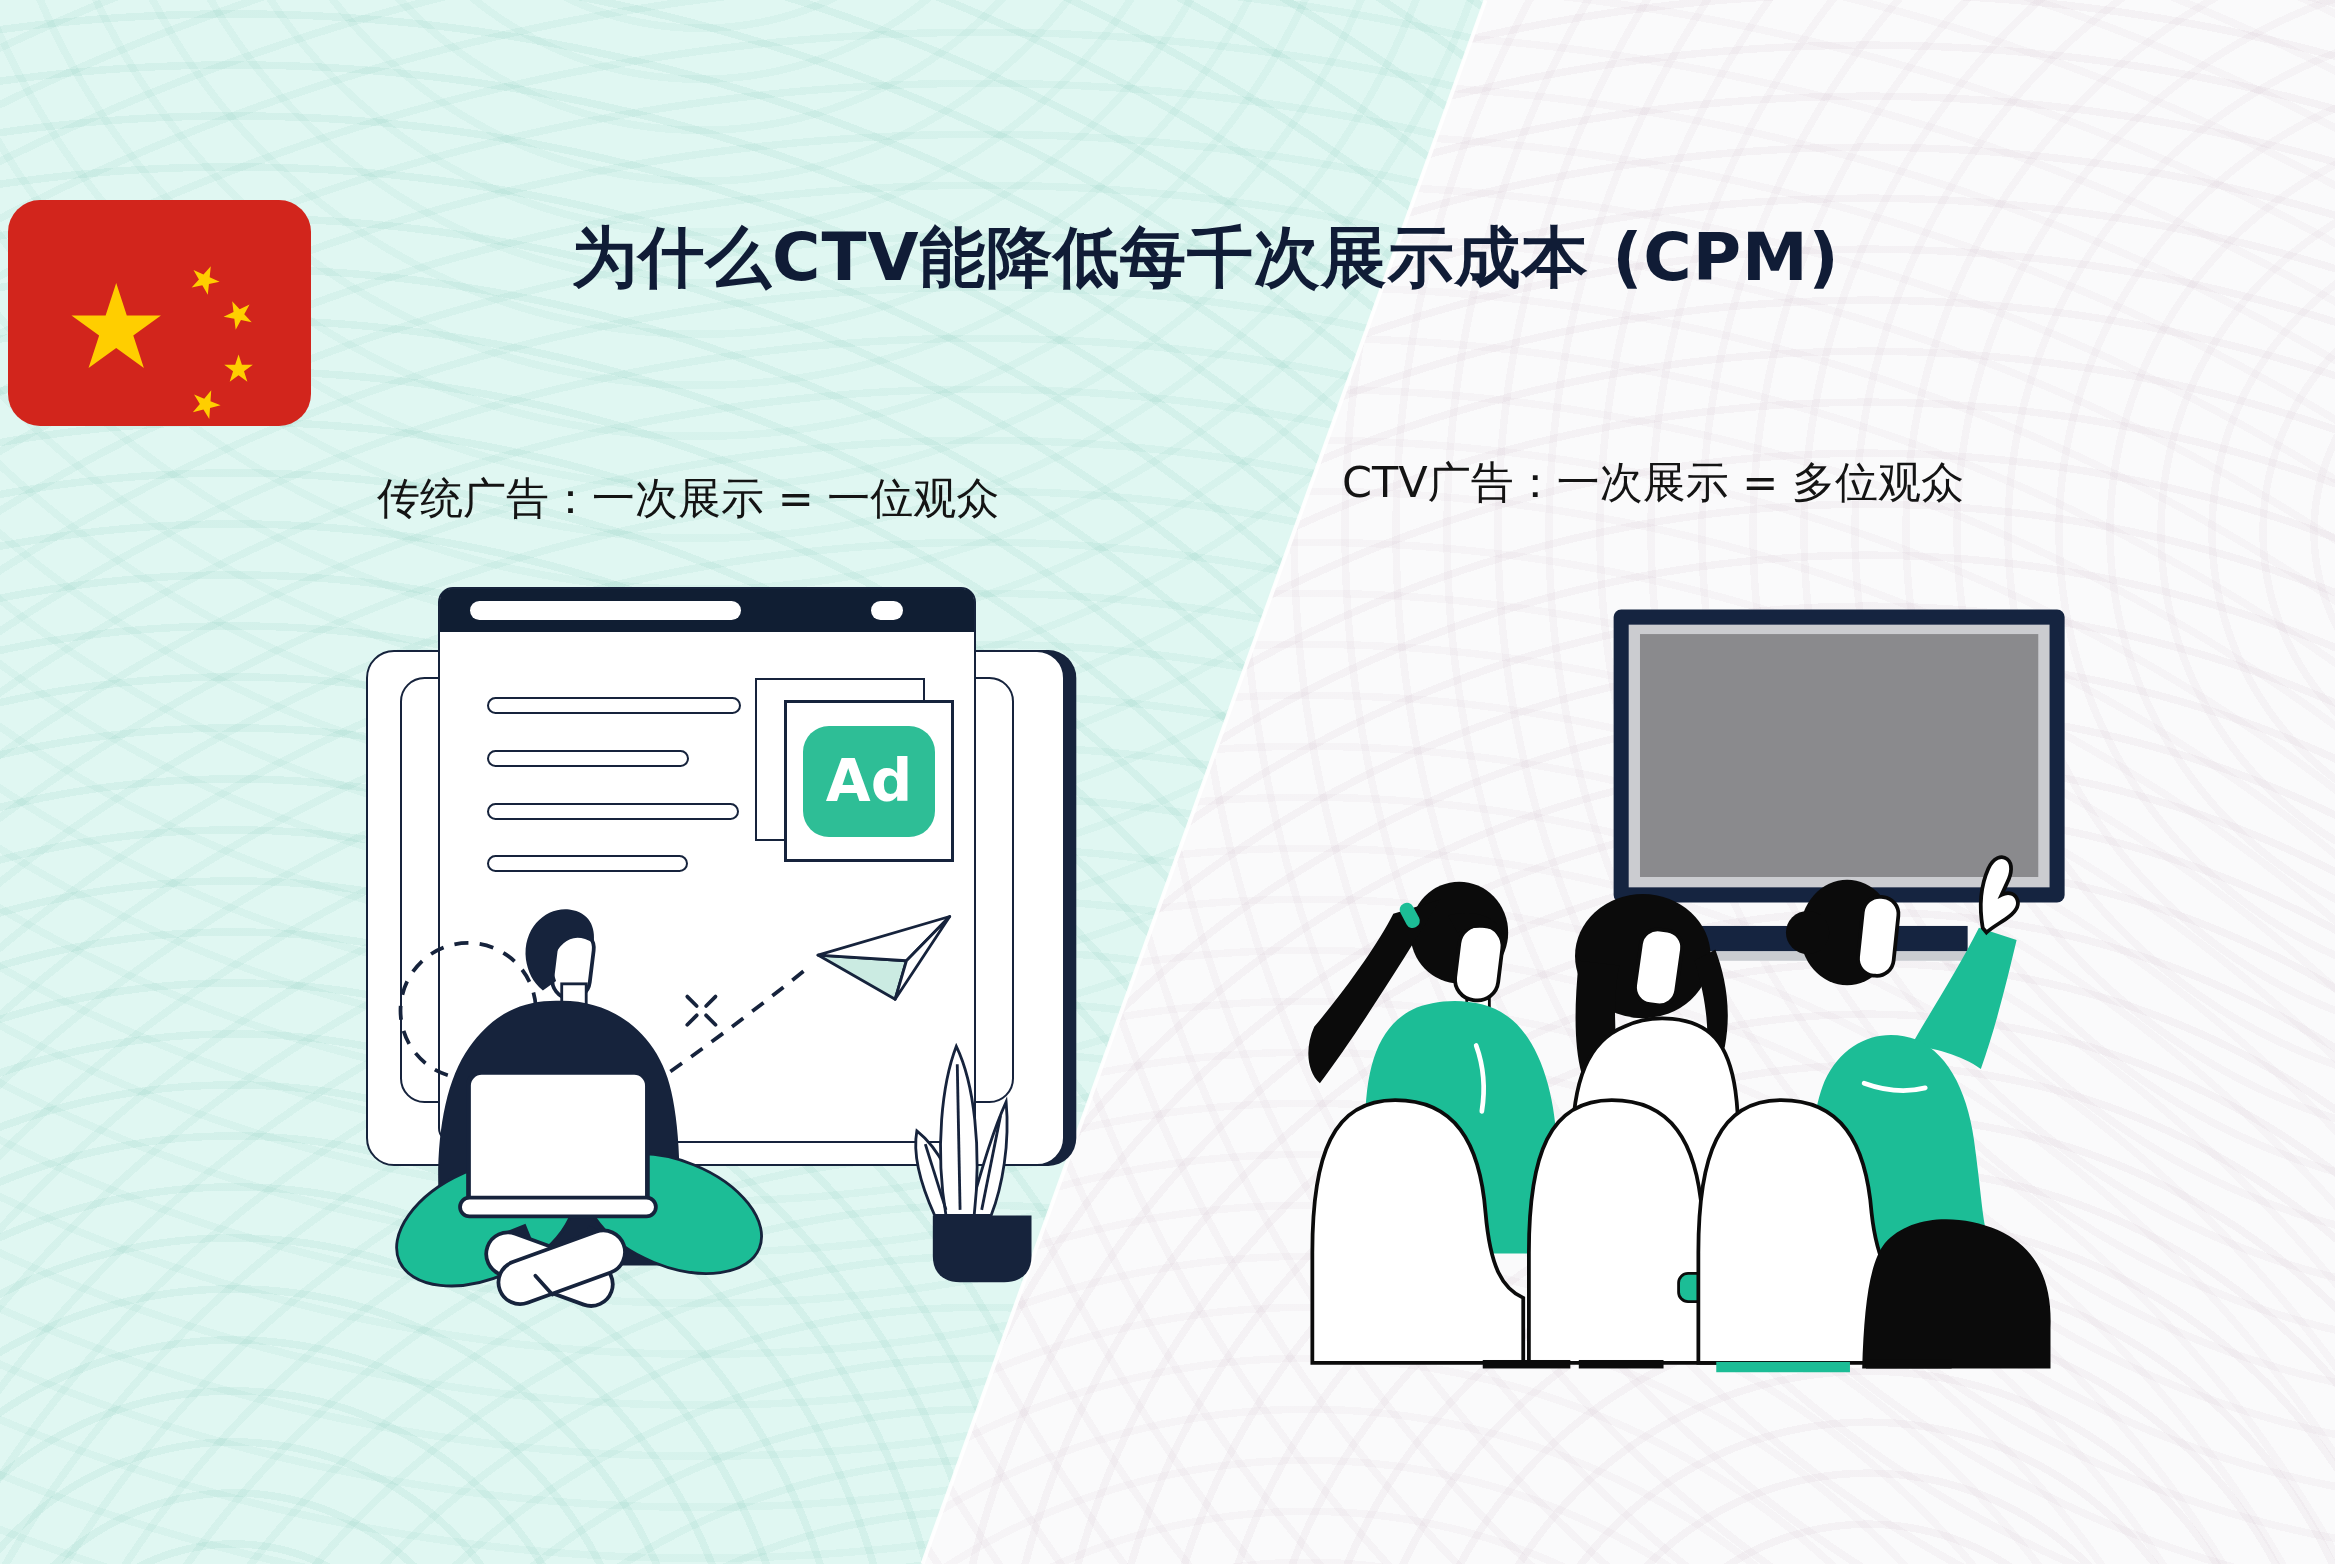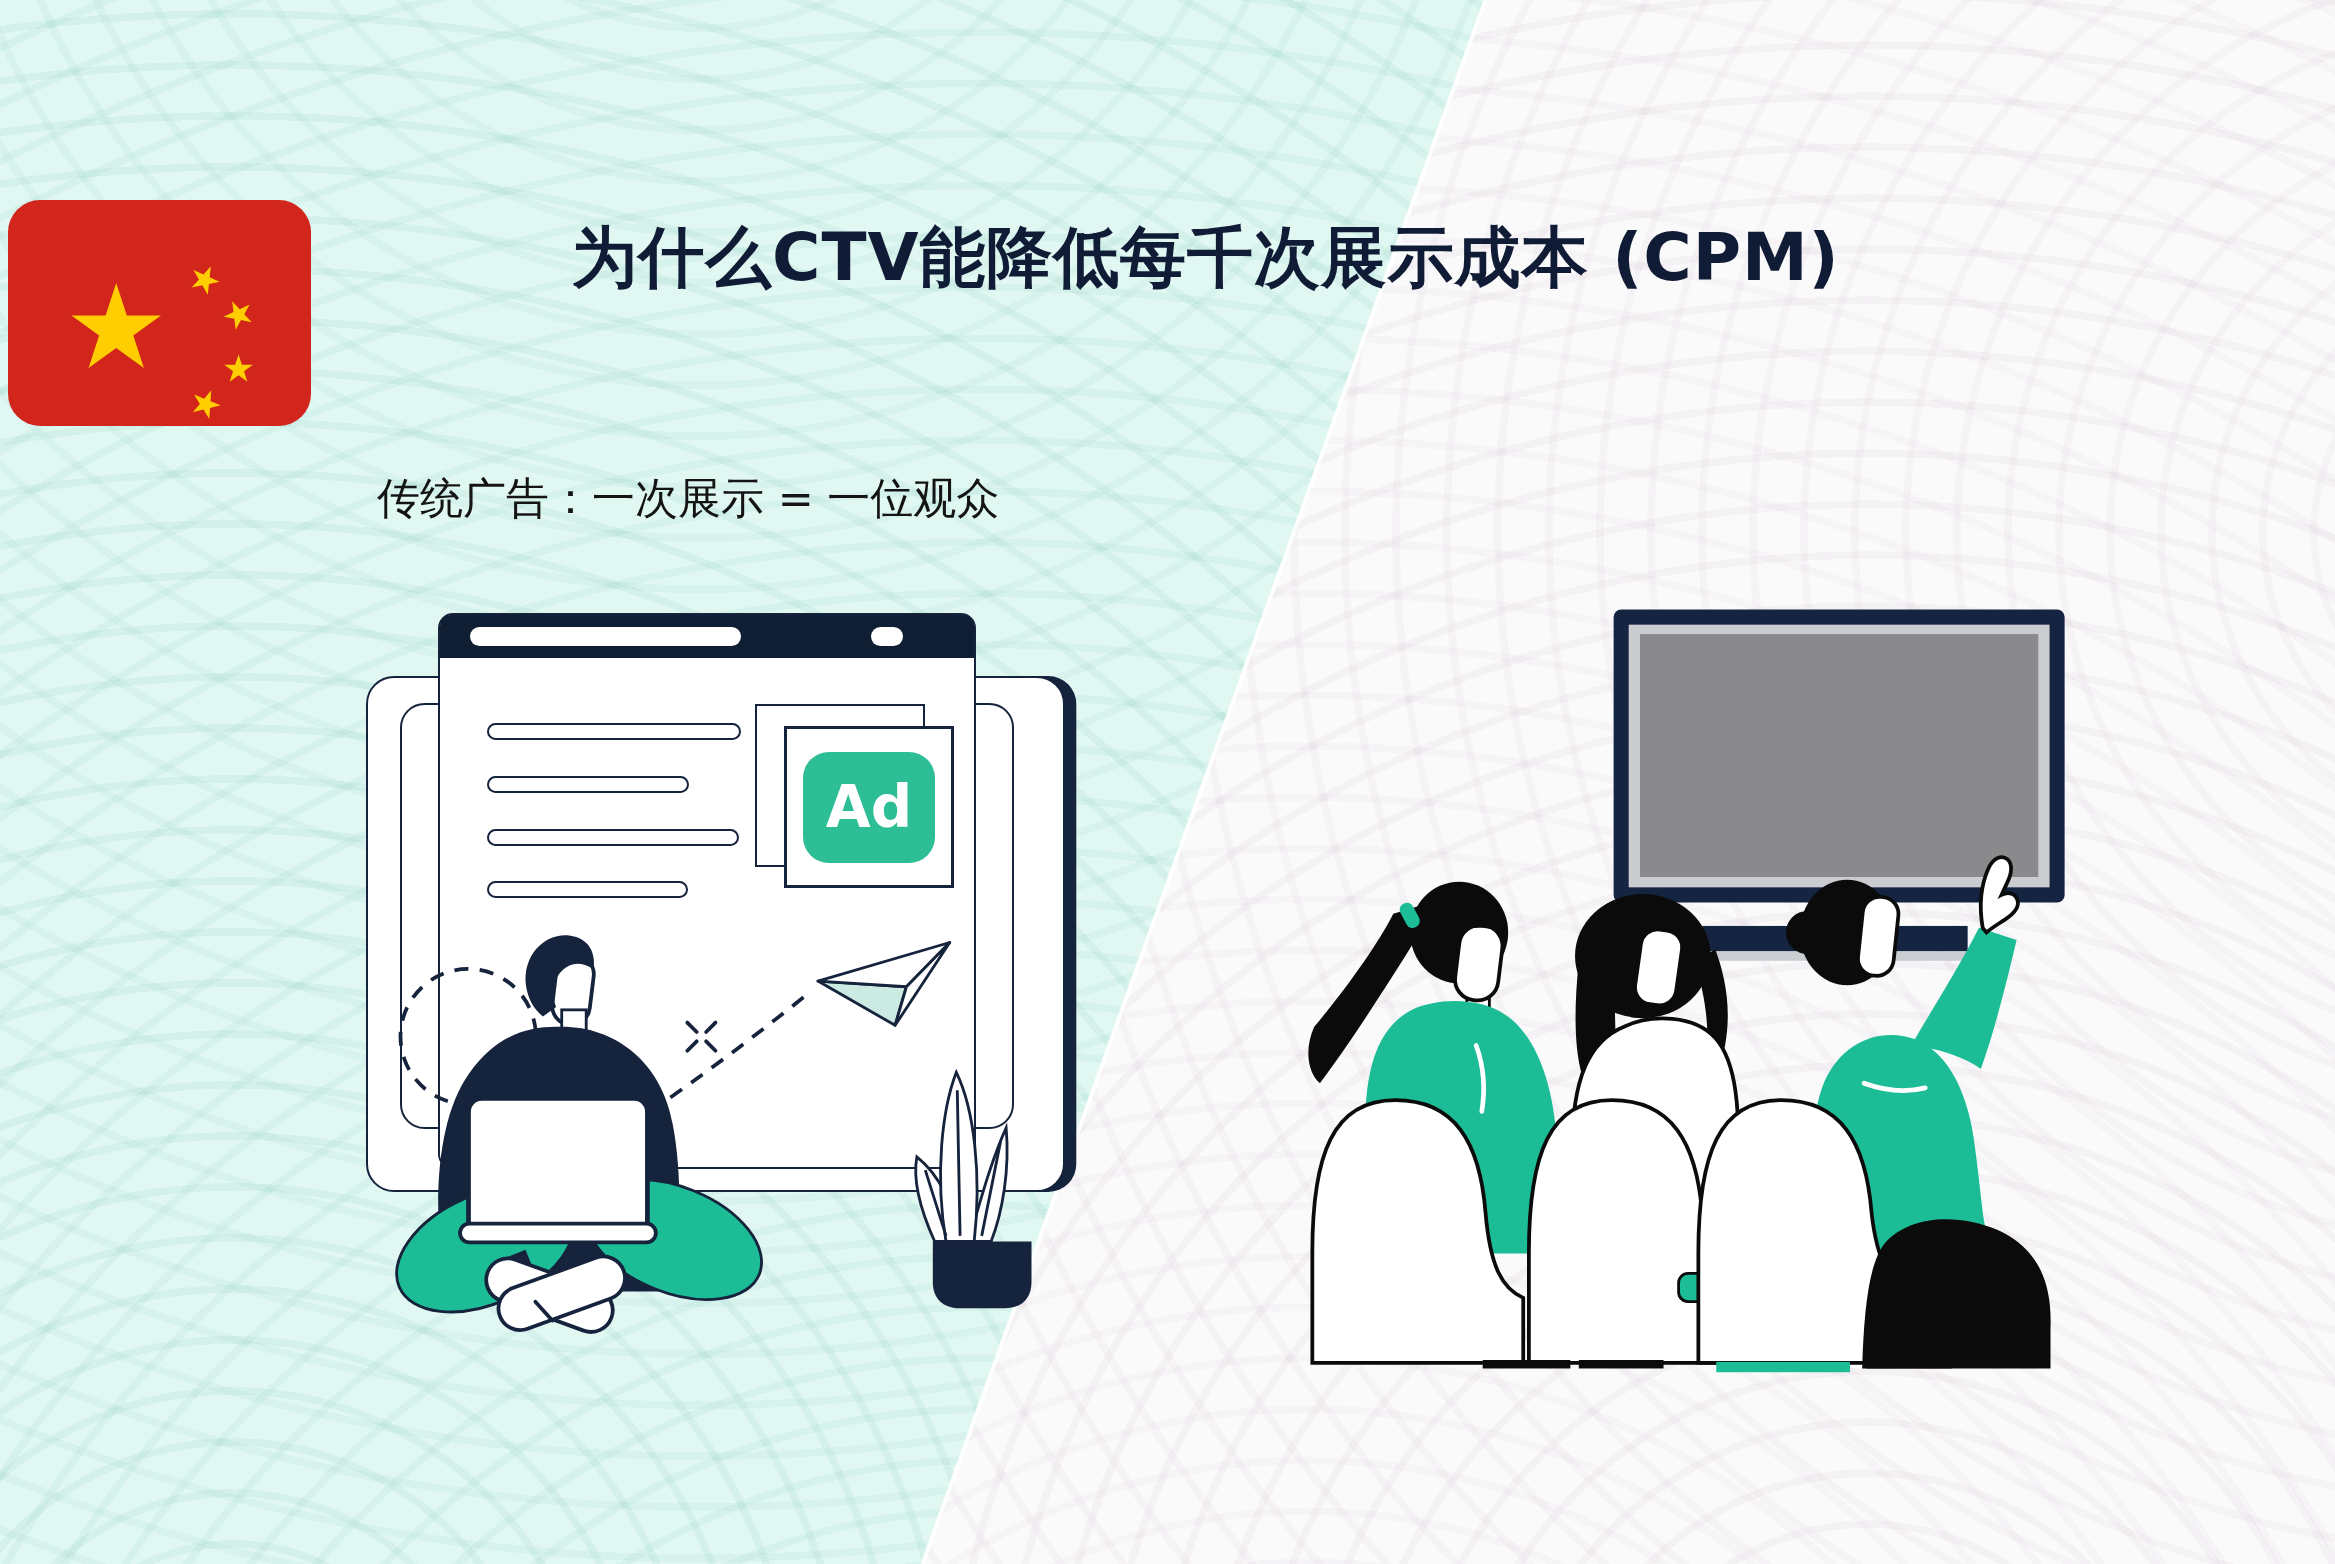--- a/index.html
+++ b/index.html
@@ -31,21 +31,21 @@
   
   .flag{position:absolute;left:7.5px;top:200px;width:303px;height:226px;z-index:4;}
   .page-title{
     position:absolute;left:0;top:213px;width:100%;padding-left:76px;z-index:4;
     text-align:center;font-size:66px;font-weight:700;color:#101C36;letter-spacing:0.9px;white-space:nowrap;
   }
   .caption{position:absolute;top:454px;z-index:4;font-size:43px;font-weight:500;color:#141414;white-space:nowrap;}
   .caption-left{left:377px;margin-top:16px;}
   .caption-right{left:1342px;}
   
-  .illo-left{position:absolute;left:358px;top:599px;width:716px;height:767px;z-index:3;}
+  .illo-left{position:absolute;left:358px;top:573px;width:716px;height:767px;z-index:3;}
   .illo-left > *{position:absolute;}
   .panel-back{
     left:7.5px;top:77px;width:699px;height:516px;background:#fff;
     border:2.8px solid #16233C;border-radius:28px;box-shadow:11.3px 0 0 0 #16233C;z-index:1;
   }
   .panel-inner{left:42px;top:104px;width:614px;height:426px;border:2.8px solid #16233C;border-radius:24.5px;z-index:2;}
   .browser{left:80px;top:14px;width:538px;height:556px;background:#fff;border:2.8px solid #16233C;border-radius:15px;z-index:3;}
   .browser-bar{position:relative;width:100%;height:43px;background:#101E33;border-radius:10.4px 10.4px 0 0;}
   .address-pill{position:absolute;left:30px;top:12.2px;width:271px;height:19px;background:#fff;border-radius:9.4px;}
   .tab-pill{position:absolute;left:431px;top:12.2px;width:32px;height:19px;background:#fff;border-radius:9.4px;}
@@ -81,20 +81,21 @@
     <use href="#star" transform="translate(115,138) scale(50)" fill="#FFCE00"></use>
     <use href="#star" transform="translate(209,85) scale(16) rotate(240)" fill="#FFCE00"></use>
     <use href="#star" transform="translate(245,122) scale(16) rotate(263)" fill="#FFCE00"></use>
     <use href="#star" transform="translate(245,180) scale(16) rotate(288)" fill="#FFCE00"></use>
     <use href="#star" transform="translate(210,217) scale(16) rotate(310)" fill="#FFCE00"></use>
   </svg>
 
   <div class="page-title">为什么CTV能降低每千次展示成本 (CPM)</div>
 
   <div class="caption caption-left">传统广告：一次展示 = 一位观众</div>
+  <div class="caption caption-right">CTV广告：一次展示 = 多位观众</div>
 
   <div class="illo-left">
 
     <div class="panel-back"></div>
     <div class="panel-inner"></div>
 
     <div class="browser">
       <div class="browser-bar">
         <div class="address-pill"></div>
         <div class="tab-pill"></div>

